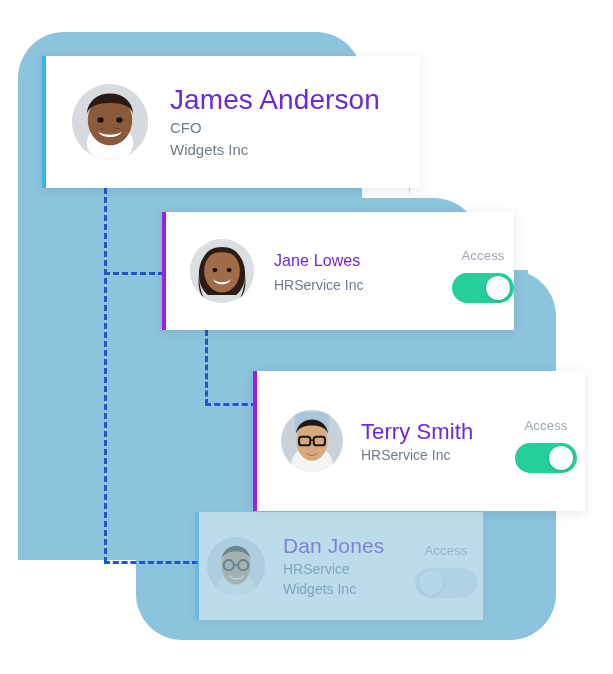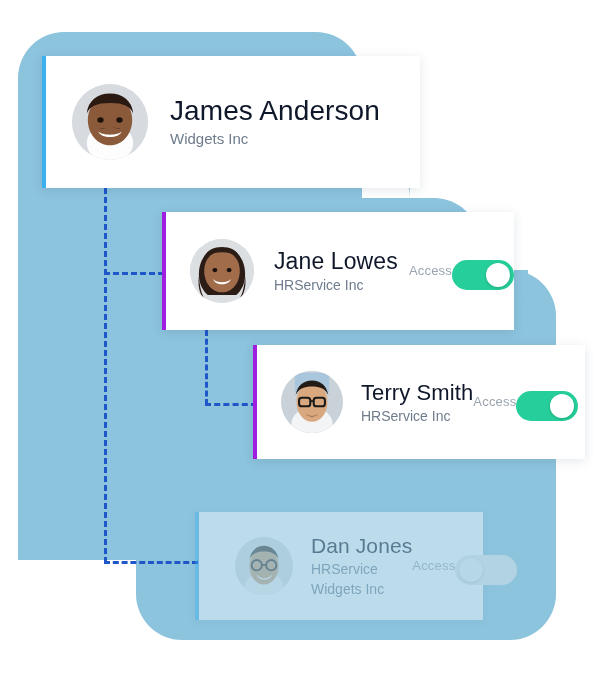--- a/index.html
+++ b/index.html
@@ -45,30 +45,30 @@
 
   .avatar{
     width:72px;height:72px;border-radius:50%;
     flex:0 0 72px;overflow:hidden;position:relative;
     background:#d9dde1;
   }
   .avatar svg{display:block;width:72px;height:72px;}
 
   .who{display:flex;flex-direction:column;justify-content:center;}
   .name{
-    font-size:25px;line-height:30px;color:#0f172a;font-weight:400;
+    font-size:25px;line-height:30px;color:#6d28d9;font-weight:400;
     letter-spacing:.1px;white-space:nowrap;
   }
   .role,.org{
     font-size:14px;line-height:20px;color:#6e7c8c;font-weight:400;
     white-space:nowrap;
   }
 
   .access{
-    display:flex;flex-direction:row;align-items:center;
+    display:flex;flex-direction:column;align-items:center;
     margin-left:auto;
     margin-top:8px;
   }
   .access-label{
     font-size:13px;color:#9aa5b1;line-height:18px;margin-bottom:8px;
     letter-spacing:.2px;
   }
   .toggle{
     width:62px;height:30px;border-radius:15px;position:relative;
     background:#e6e9ec;
@@ -77,33 +77,33 @@
   .toggle .knob{
     position:absolute;top:3px;width:24px;height:24px;border-radius:50%;
     background:#ffffff;box-shadow:0 1px 3px rgba(0,0,0,.18);
   }
   .toggle.on .knob{right:4px;}
   .toggle.off .knob{left:4px;background:#f1f3f5;}
 
   
   #card1{left:42px;  top:56px;  width:378px;height:132px;padding:0 0 0 30px;}
   #card2{left:162px; top:212px; width:352px;height:118px;padding:0 0 0 28px;}
-  #card3{left:253px; top:345px; width:332px;height:114px;padding:0 0 0 28px;}
-  #card4{left:195px; top:512px; width:288px;height:108px;padding:0 0 0 40px;}
+  #card3{left:253px; top:371px; width:332px;height:140px;padding:0 0 0 28px;}
+  #card4{left:195px; top:512px; width:288px;height:108px;padding:0 0 0 12px;}
 
   #card1 .avatar{width:76px;height:76px;flex-basis:76px;}
   #card1 .avatar svg{width:76px;height:76px;}
   #card1 .who{margin-left:22px;}
   #card1 .name{font-size:28px;line-height:34px;}
   #card1 .role,#card1 .org{font-size:15px;line-height:22px;}
 
   #card2 .avatar{width:64px;height:64px;flex-basis:64px;}
   #card2 .avatar svg{width:64px;height:64px;}
   #card2 .who{margin-left:20px;}
-  #card2 .name{font-size:23px;line-height:28px;}
+  #card2 .name{font-size:16px;line-height:28px;}
 
   #card3 .avatar{width:62px;height:62px;flex-basis:62px;}
   #card3 .avatar svg{width:62px;height:62px;}
   #card3 .who{margin-left:18px;}
   #card3 .name{font-size:22px;line-height:27px;}
   #card3 .access{margin-right:8px;}
 
   #card4 .avatar{width:58px;height:58px;flex-basis:58px;}
   #card4 .avatar svg{width:58px;height:58px;}
   #card4 .who{margin-left:18px;}
@@ -173,20 +173,21 @@
           <ellipse cx="27" cy="34" rx="3" ry="2.6" fill="#1d120c"></ellipse>
           <ellipse cx="45" cy="34" rx="3" ry="2.6" fill="#1d120c"></ellipse>
           <path d="M25 45c4 4 18 4 22 0-2 7-20 7-22 0z" fill="#ffffff"></path>
           <path d="M26 43c5-2 15-2 20 0-1-2-19-2-20 0z" fill="#3a2015"></path>
           <path d="M28 52c3 3 13 3 16 0-3 3-13 3-16 0z" fill="#49291a"></path>
         </g>
       </svg>
     </div>
     <div class="who">
       <div class="name">James Anderson</div>
+      <div class="role">CFO</div>
       <div class="org">Widgets Inc</div>
     </div>
   </div>
 
   <div class="card" id="card2">
     <div class="accent purple"></div>
     <div class="avatar">
       <svg viewBox="0 0 72 72" aria-hidden="true">
         <circle cx="36" cy="36" r="36" fill="#dcdfe2"></circle>
         <path d="M10 40c0-18 10-30 26-30s26 12 26 30c0 10-4 18-10 23H20c-6-5-10-13-10-23z" fill="#2c1c16"></path>

